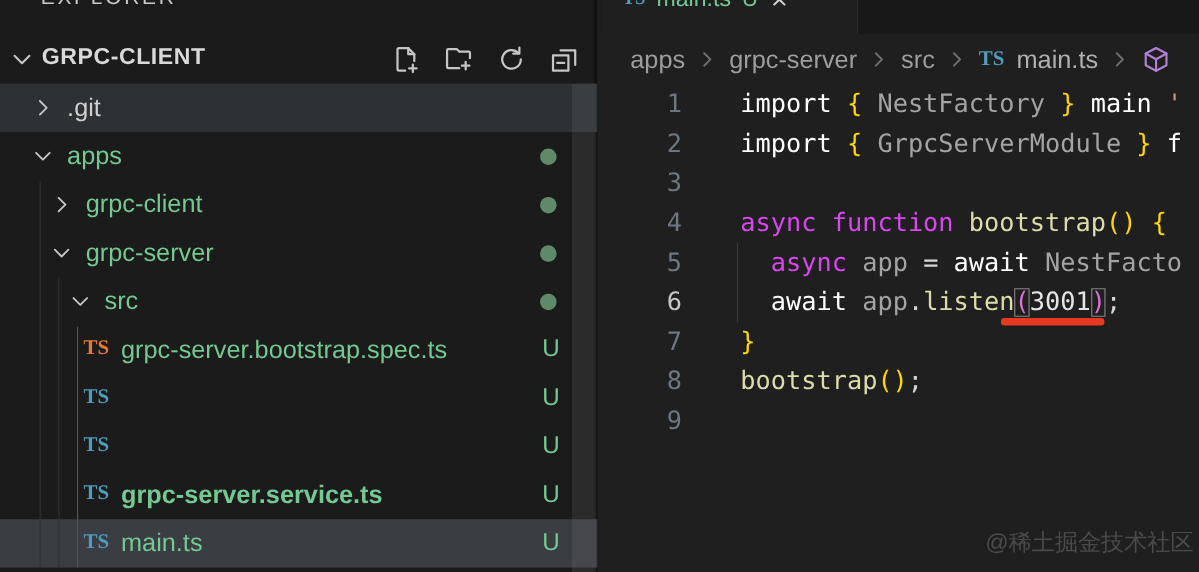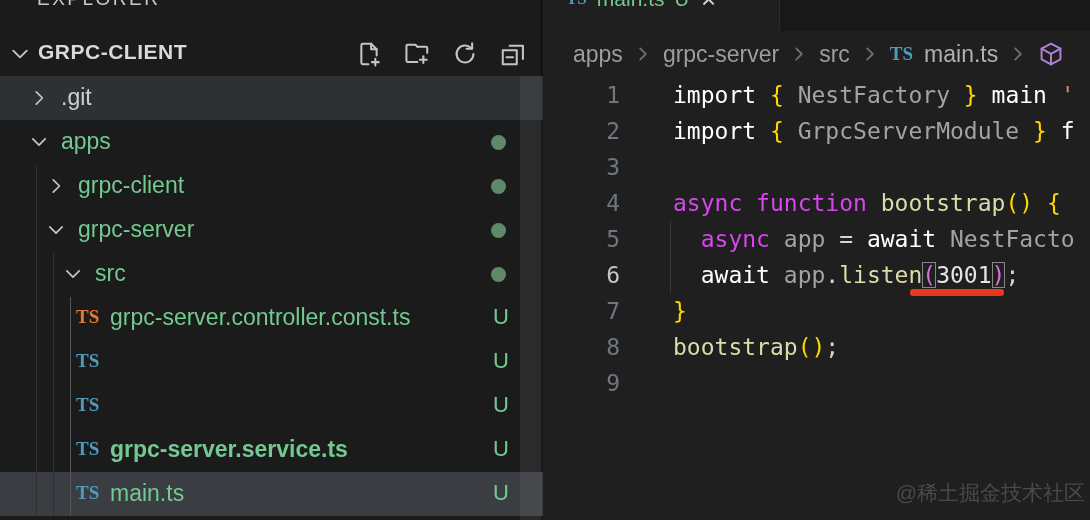--- a/index.html
+++ b/index.html
@@ -173,21 +173,21 @@
         <span class="t-chev" style="left: 62px;">
           <svg class="cod" width="22" height="22" viewBox="0 0 16 16" fill="none" stroke="#c5c5c5" stroke-width="1.25" stroke-linecap="round" stroke-linejoin="round">
             <polyline points="3.5,5.8 8,10.3 12.5,5.8"></polyline>
           </svg>
         </span>
         <span class="t-label green" style="left: 95px;">src</span>
         <span class="git-dot"></span>
       </div>
       <div class="trow ">
         <span class="t-ico tsico orange">TS</span>
-        <span class="t-label green" style="left: 110px;">grpc-server.controller.const.ts</span>
+        <span class="t-label green" style="left: 110px;">grpc-server.bootstrap.spec.ts</span>
         <span class="t-badge-u">U</span>
       </div>
       <div class="trow ">
         <span class="t-ico tsico blue">TS</span>
         <span class="t-badge-u">U</span>
       </div>
       <div class="trow ">
         <span class="t-ico tsico blue">TS</span>
         <span class="t-badge-u">U</span>
       </div>

